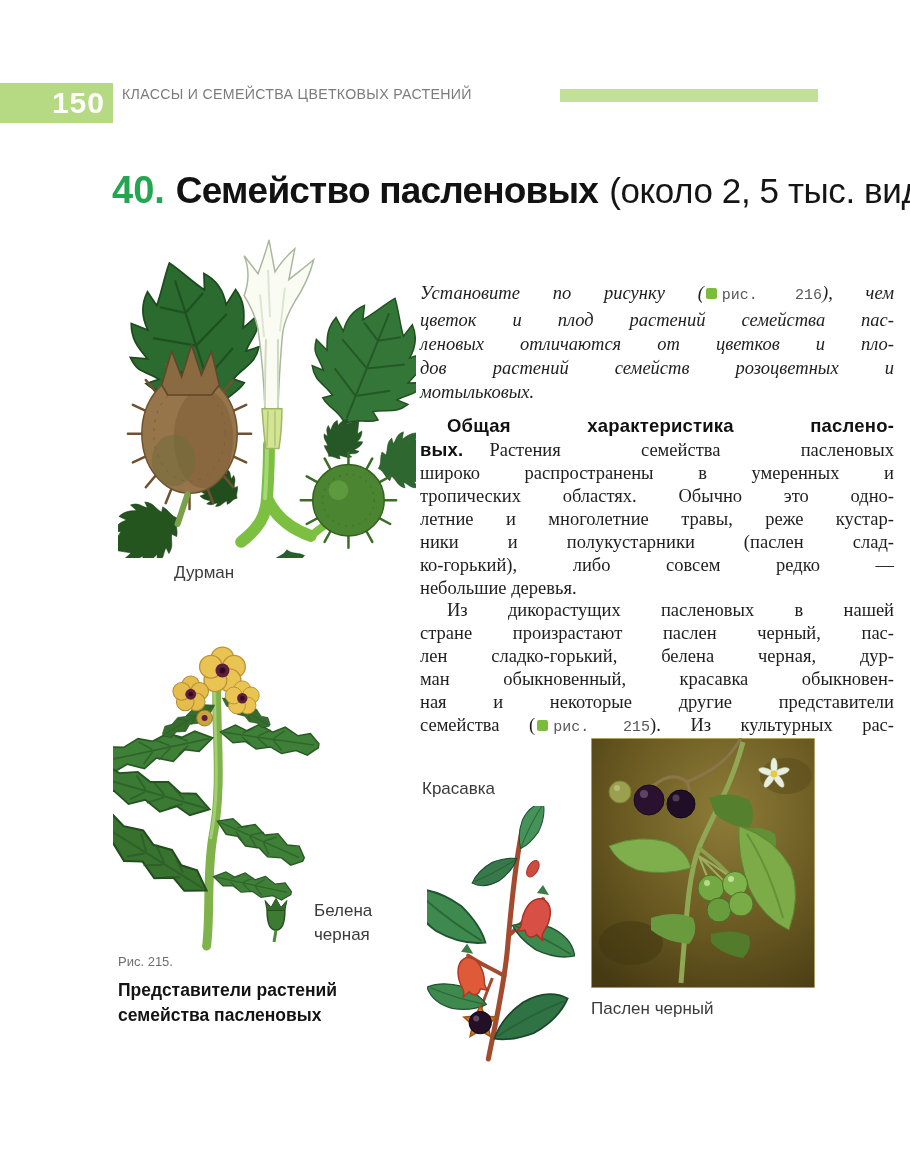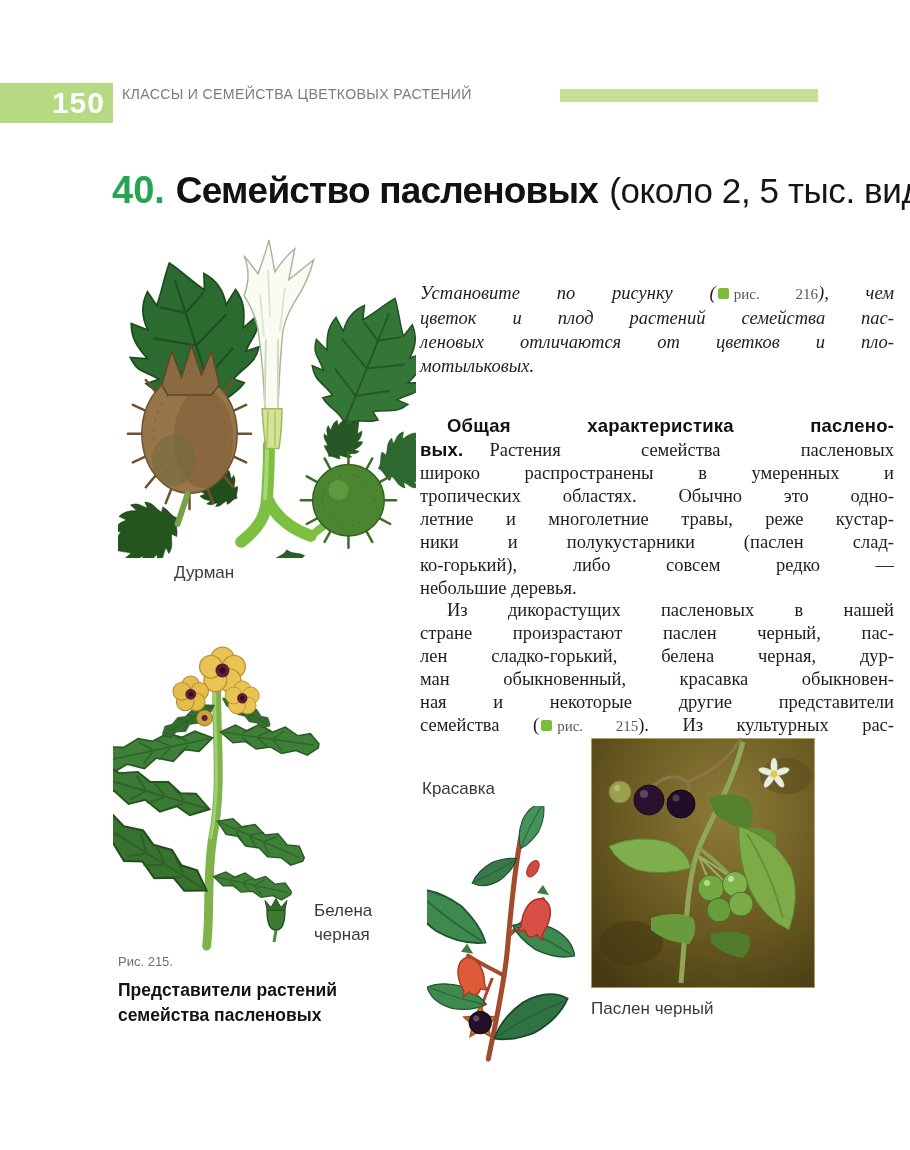--- a/index.html
+++ b/index.html
@@ -19,21 +19,21 @@
   
   .para{position:absolute;left:420px;width:474px;color:#1e1e1e;}
   .jl{text-align:justify;text-align-last:justify;}
   .jl.last{text-align-last:left;}
   .intro{font-family:"Liberation Serif",serif;font-style:italic;font-size:18.5px;line-height:24px;}
   .body{font-family:"Liberation Serif",serif;font-size:18.5px;line-height:23px;}
   .indent{padding-left:27px;}
   .bh{font-family:"Liberation Sans",sans-serif;font-style:normal;font-weight:700;font-size:18.5px;
       color:#111;letter-spacing:.2px;}
   .bh.mr{margin-right:26px;}
-  .ref{font-family:Liberation Serif, serif;font-style:normal;font-size:15px;color:#57585a;}
+  .ref{font-family:Liberation Mono, monospace;font-style:normal;font-size:15px;color:#57585a;}
   .refsq{display:inline-block;width:11px;height:11px;background:#7bbd3a;border-radius:2px;
          margin:0 5px 0 2px;}
   
   .cap{position:absolute;font-size:17px;color:#3b3b3b;line-height:24px;}
   .figno{position:absolute;left:118px;top:954px;font-size:13px;color:#6e6f71;}
   .figcap{position:absolute;left:118px;top:978px;width:240px;font-size:17.5px;font-weight:700;
           color:#131313;line-height:25px;}
   .fig{position:absolute;}
 </style>
 </head>
@@ -147,20 +147,21 @@
   </svg>
   <div class="cap" style="left:314px;top:899px;width:80px">Белена черная</div>
 
   <div class="figno">Рис. 215.</div>
   <div class="figcap">Представители растений семейства пасленовых</div>
 
   <div class="para intro" style="top:281px">
     <div class="jl"><span>Установите по рисунку (</span><span class="refsq"></span><span class="ref">рис. 216</span><span>), чем</span></div>
     <div class="jl">цветок и плод растений семейства пас-</div>
     <div class="jl">леновых отличаются от цветков и пло-</div>
+    <div class="jl">дов растений семейств розоцветных и</div>
     <div class="jl last">мотыльковых.</div>
   </div>
 
   <div class="para body" style="top:414px">
     <div class="jl indent"><span class="bh">Общая характеристика паслено-</span></div>
     <div class="jl"><span class="bh mr">вых.</span><span>Растения семейства пасленовых</span></div>
     <div class="jl">широко распространены в умеренных и</div>
     <div class="jl">тропических областях. Обычно это одно-</div>
     <div class="jl">летние и многолетние травы, реже кустар-</div>
     <div class="jl">ники и полукустарники (паслен слад-</div>

